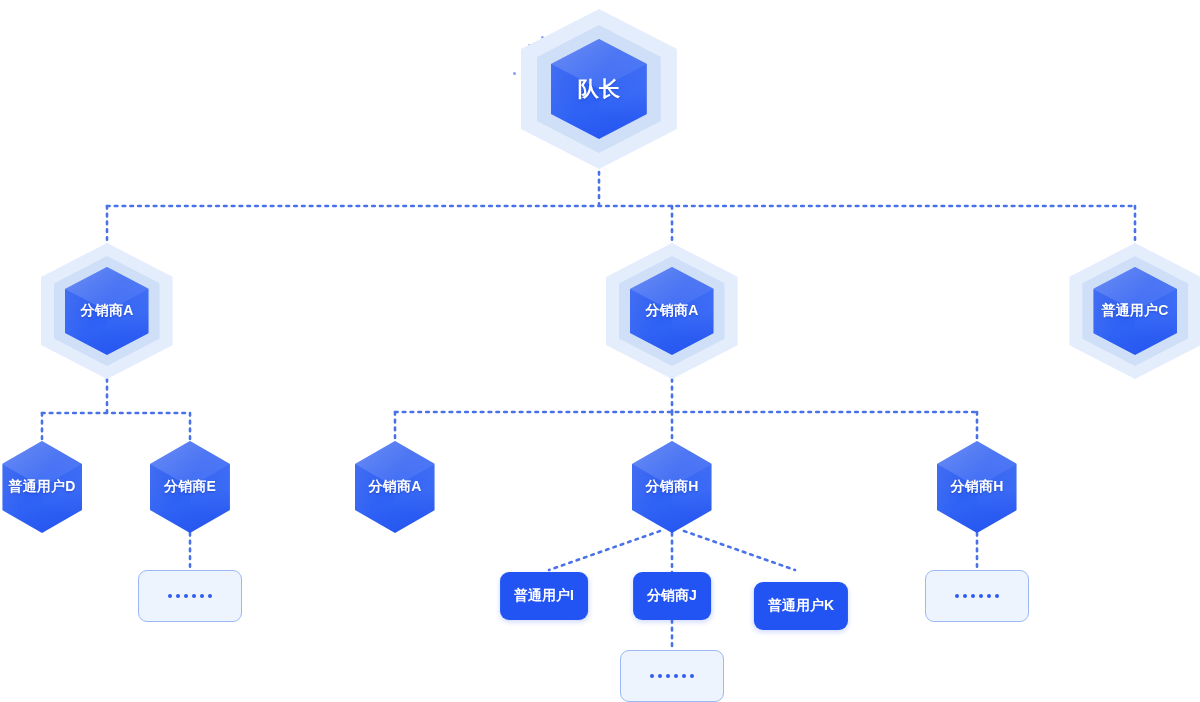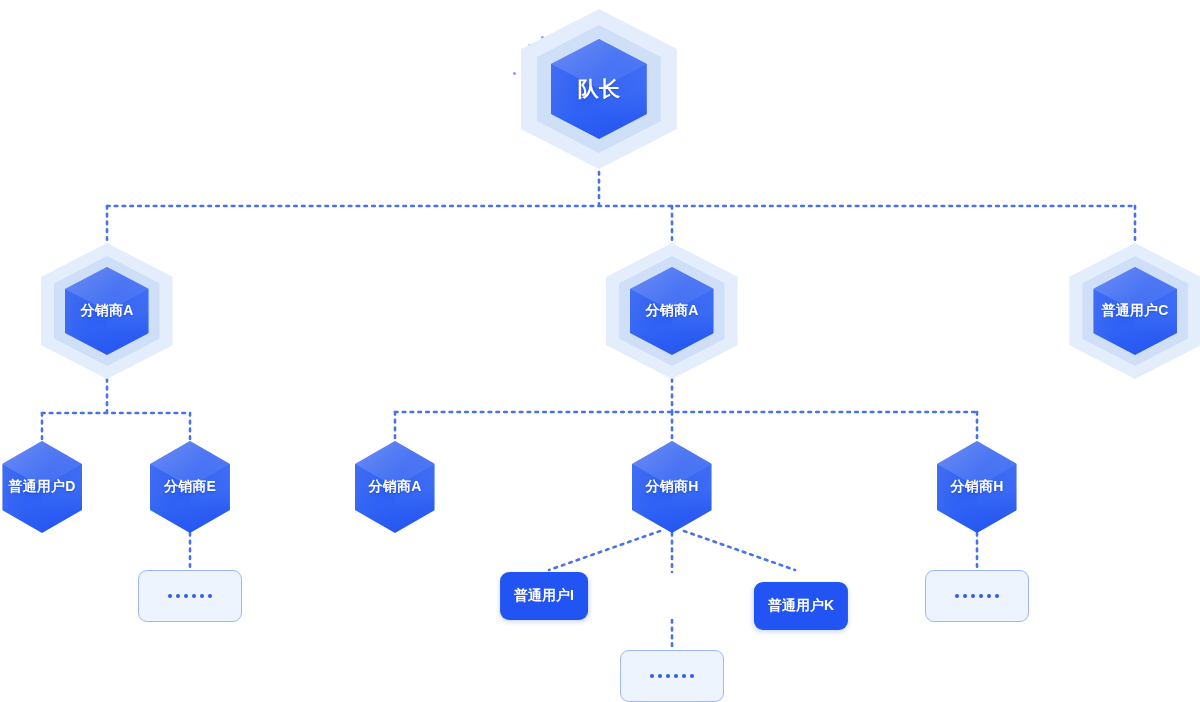--- a/index.html
+++ b/index.html
@@ -231,20 +231,23 @@
         <i></i>
         <i></i>
         <i></i>
     </span>
   </div>
 
   <div class="boxnode box-solid" style="left:544px; top:596px;">
     <span>普通用户I</span>
   </div>
 
+  <div class="boxnode box-solid" style="left:672px; top:596px;">
+    <span>分销商J</span>
+  </div>
 
   <div class="boxnode box-solid" style="left:801px; top:596px;margin-top:10px;">
     <span>普通用户K</span>
   </div>
 
   <div class="boxnode box-ellipsis" style="left:977px; top:596px;">
     <span class="dots">
       <i></i>
         <i></i>
         <i></i>

